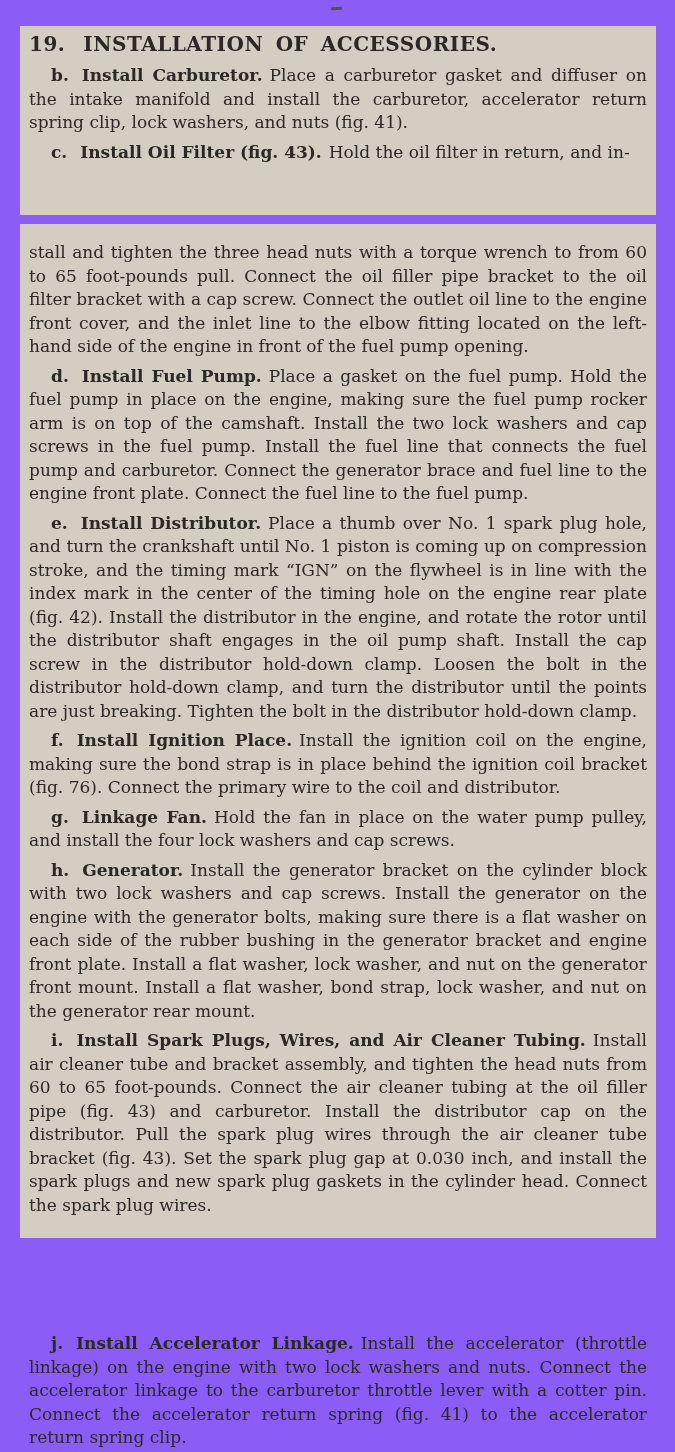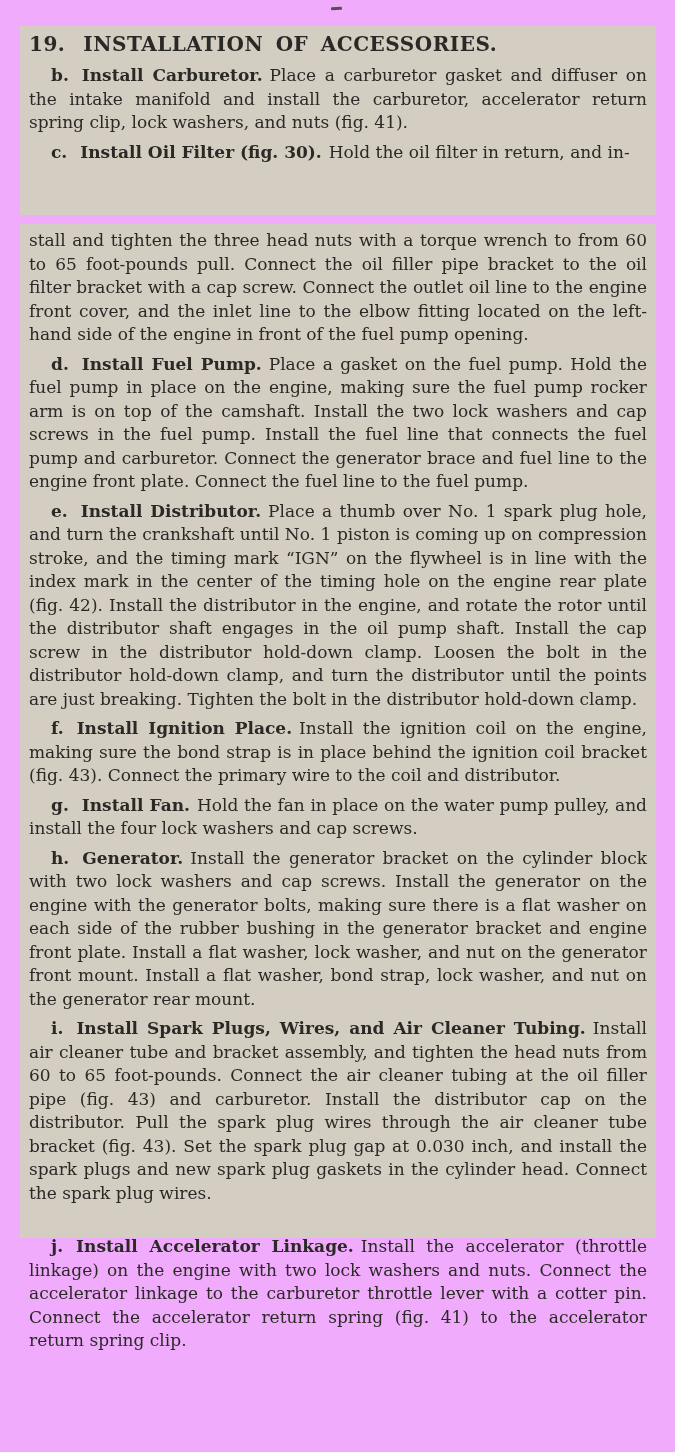--- a/index.html
+++ b/index.html
@@ -1,20 +1,20 @@
 <!DOCTYPE html>
 <html><head>
 <meta charset="utf-8">
 <style>
   html, body { margin: 0; padding: 0; }
   .page {
     position: relative;
     width: 675px;
     height: 1452px;
-    background: #f0abfc;
+    background: #8b5cf6;
     overflow: hidden;
     font-family: "DejaVu Serif", serif;
     color: #2b2926;
   }
   .strip {
     position: absolute;
     left: 20px;
     width: 636px;
     background: #d4cdc2;
   }
@@ -33,61 +33,61 @@
   .block {
     position: absolute;
     left: 29px;
     width: 618px;
     font-size: 17px;
     line-height: 23.5px;
     text-align: justify;
   }
   .block-a { top: 31px; }
   .block-b { top: 229px; }
-  .block-c { top: 1235px; }
+  .block-c { top: 1320px; }
   .heading {
     font-size: 20px;
     line-height: 26px;
     font-weight: bold;
     margin: 0 0 7px 0;
     letter-spacing: 0.5px;
     text-align: left;
   }
   .hnum { margin-right: 18px; }
   .htitle { word-spacing: 5px; }
   .para { margin: 6px 0 0 0; text-indent: 22px; }
-  .block .para:first-child { margin-top: 0; }
+  .block .para:first-child { margin-top: 12px; }
   .cont { text-indent: 0; }
   .plabel { font-weight: bold; margin-right: 13px; }
   .ptitle { font-weight: bold; margin-right: 7px; }
   .single { text-align: left; white-space: nowrap; overflow: hidden; }
 </style>
 </head>
 <body>
 
 <div class="page">
 
   <div class="strip strip-a"></div>
   <div class="strip strip-b"></div>
   <div class="artifact"></div>
 
   <div class="block block-a">
     <h1 class="heading">
       <span class="hnum">19.</span><span class="htitle">INSTALLATION OF ACCESSORIES.</span>
     </h1>
     <p class="para"><span class="plabel">b.</span><span class="ptitle">Install Carburetor.</span><span class="ptext">Place a carburetor gasket and diffuser on the intake manifold and install the carburetor, accelerator return spring clip, lock washers, and nuts (fig. 41).</span></p>
-    <p class="para single"><span class="plabel">c.</span><span class="ptitle">Install Oil Filter (fig. 30).</span><span class="ptext">Hold the oil filter in return, and in-</span></p>
+    <p class="para single"><span class="plabel">c.</span><span class="ptitle">Install Oil Filter (fig. 43).</span><span class="ptext">Hold the oil filter in return, and in-</span></p>
   </div>
 
   <div class="block block-b">
     <p class="para cont"><span class="ptext">stall and tighten the three head nuts with a torque wrench to from 60 to 65 foot-pounds pull.  Connect the oil filler pipe bracket to the oil filter bracket with a cap screw.  Connect the outlet oil line to the engine front cover, and the inlet line to the elbow fitting located on the left-hand side of the engine in front of the fuel pump opening.</span></p>
     <p class="para"><span class="plabel">d.</span><span class="ptitle">Install Fuel Pump.</span><span class="ptext">Place a gasket on the fuel pump.  Hold the fuel pump in place on the engine, making sure the fuel pump rocker arm is on top of the camshaft.  Install the two lock washers and cap screws in the fuel pump.  Install the fuel line that connects the fuel pump and carburetor.  Connect the generator brace and fuel line to the engine front plate.  Connect the fuel line to the fuel pump.</span></p>
     <p class="para"><span class="plabel">e.</span><span class="ptitle">Install Distributor.</span><span class="ptext">Place a thumb over No. 1 spark plug hole, and turn the crankshaft until No. 1 piston is coming up on compression stroke, and the timing mark “IGN” on the flywheel is in line with the index mark in the center of the timing hole on the engine rear plate (fig. 42).  Install the distributor in the engine, and rotate the rotor until the distributor shaft engages in the oil pump shaft.  Install the cap screw in the distributor hold-down clamp.  Loosen the bolt in the distributor hold-down clamp, and turn the distributor until the points are just breaking.  Tighten the bolt in the distributor hold-down clamp.</span></p>
-    <p class="para"><span class="plabel">f.</span><span class="ptitle">Install Ignition Place.</span><span class="ptext">Install the ignition coil on the engine, making sure the bond strap is in place behind the ignition coil bracket (fig. 43).  Connect the primary wire to the coil and distributor.</span></p>
-    <p class="para"><span class="plabel">g.</span><span class="ptitle">Install Fan.</span><span class="ptext">Hold the fan in place on the water pump pulley, and install the four lock washers and cap screws.</span></p>
+    <p class="para"><span class="plabel">f.</span><span class="ptitle">Install Ignition Place.</span><span class="ptext">Install the ignition coil on the engine, making sure the bond strap is in place behind the ignition coil bracket (fig. 76).  Connect the primary wire to the coil and distributor.</span></p>
+    <p class="para"><span class="plabel">g.</span><span class="ptitle">Linkage Fan.</span><span class="ptext">Hold the fan in place on the water pump pulley, and install the four lock washers and cap screws.</span></p>
     <p class="para"><span class="plabel">h.</span><span class="ptitle">Generator.</span><span class="ptext">Install the generator bracket on the cylinder block with two lock washers and cap screws.  Install the generator on the engine with the generator bolts, making sure there is a flat washer on each side of the rubber bushing in the generator bracket and engine front plate.  Install a flat washer, lock washer, and nut on the generator front mount.  Install a flat washer, bond strap, lock washer, and nut on the generator rear mount.</span></p>
     <p class="para"><span class="plabel">i.</span><span class="ptitle">Install Spark Plugs, Wires, and Air Cleaner Tubing.</span><span class="ptext">Install air cleaner tube and bracket assembly, and tighten the head nuts from 60 to 65 foot-pounds.  Connect the air cleaner tubing at the oil filler pipe (fig. 43) and carburetor.  Install the distributor cap on the distributor.  Pull the spark plug wires through the air cleaner tube bracket (fig. 43).  Set the spark plug gap at 0.030 inch, and install the spark plugs and new spark plug gaskets in the cylinder head.  Connect the spark plug wires.</span></p>
   </div>
 
   <div class="block block-c">
     <p class="para"><span class="plabel">j.</span><span class="ptitle">Install Accelerator Linkage.</span><span class="ptext">Install the accelerator (throttle linkage) on the engine with two lock washers and nuts.  Connect the accelerator linkage to the carburetor throttle lever with a cotter pin.  Connect the accelerator return spring (fig. 41) to the accelerator return spring clip.</span></p>
   </div>
 
 </div>
 

